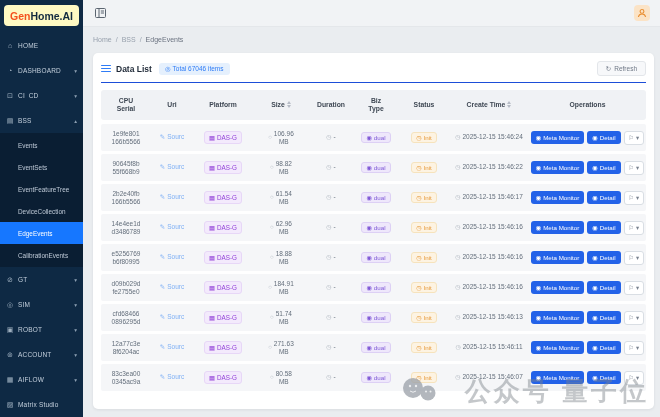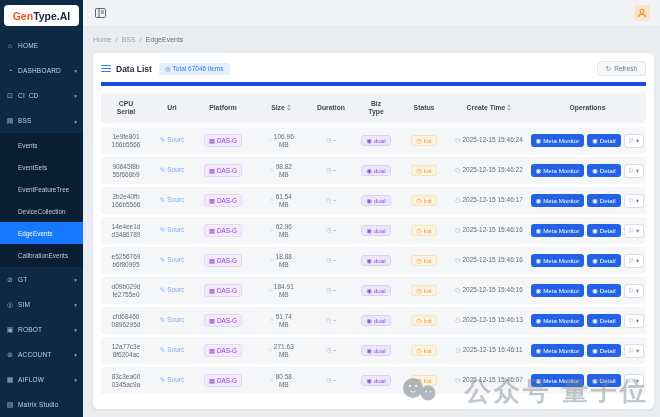--- a/index.html
+++ b/index.html
@@ -2,21 +2,21 @@
 <html><head>
 <meta charset="utf-8">
 <style>
   * { margin:0; padding:0; box-sizing:border-box; }
   html,body { width:660px; height:417px; overflow:hidden; }
   body { font-family:"Liberation Sans", sans-serif; background:#eaedf0; }
   .app { display:flex; width:660px; height:417px; }
 
   
   .sidebar { width:83px; flex-shrink:0; background:#0e2944; color:#c3cfdc; font-size:6.5px; display:flex; flex-direction:column; }
-  .logo { background:#ffffff; border-radius:4px; margin:5px 4px 7px; height:24px; display:flex; align-items:center; justify-content:center; font-size:10.5px; font-weight:bold; white-space:nowrap; }
+  .logo { background:#fef9c3; border-radius:4px; margin:5px 4px 7px; height:24px; display:flex; align-items:center; justify-content:center; font-size:10.5px; font-weight:bold; white-space:nowrap; }
   .logo .gen { color:#f4511e; }
   .logo .rest { color:#12293f; }
   .nav-item { display:flex; align-items:center; gap:4px; padding:0 6px; height:25px; cursor:pointer; }
   .nav-item .ico { width:8px; font-size:7px; text-align:center; color:#9fb0c0; flex-shrink:0; }
   .nav-item .lbl { flex:1; white-space:nowrap; overflow:hidden; letter-spacing:.2px; }
   .nav-item .chev { font-size:5.5px; color:#8da0b3; }
   .subnav { background:#0a1e33; padding:1px 0; }
   .sub-item { height:22px; display:flex; align-items:center; padding-left:18px; color:#bfcad7; cursor:pointer; font-size:6.4px; white-space:nowrap; }
   .sub-item.active { background:#1677ff; color:#fff; }
 
@@ -24,21 +24,21 @@
   .main { flex:1; display:flex; flex-direction:column; position:relative; min-width:0; }
   .topbar { height:27px; background:#f1f3f5; border-bottom:1px solid #e4e7ea; display:flex; align-items:center; justify-content:space-between; padding:0 10px; }
   .collapse-btn { width:14px; height:12px; display:flex; align-items:center; justify-content:center; cursor:pointer; }
   .avatar { width:16px; height:16px; border-radius:4px; background:#fbe3c6; display:flex; align-items:center; justify-content:center; cursor:pointer; }
   .breadcrumb { height:24px; display:flex; align-items:center; gap:4px; padding:0 10px; font-size:7px; color:#98a1ad; }
   .breadcrumb .last { color:#6b7380; }
 
   .content { flex:1; padding:2px 6px 8px 10px; min-height:0; }
   .card { background:#fff; border-radius:5px; box-shadow:0 1px 3px rgba(15,23,42,.08); height:100%; padding:8px 8px 4px; display:flex; flex-direction:column; overflow:hidden; }
 
-  .card-head { display:flex; align-items:center; padding-bottom:6px; border-bottom:4px solid #1d4ed8; margin-bottom:7px; }
+  .card-head { display:flex; align-items:center; padding-bottom:6px; border-bottom:1px solid #1d4ed8; margin-bottom:7px; }
   .hamb { width:10px; height:8px; display:flex; flex-direction:column; justify-content:space-between; }
   .hamb i { display:block; height:1.4px; background:#2f7cf6; border-radius:1px; }
   .card-title { font-size:8.5px; font-weight:bold; color:#1f2937; margin:0 7px 0 5px; }
   .total-badge { background:#e5f0fd; color:#2f7cf6; font-size:6.5px; padding:2px 6px; border-radius:3px; display:inline-flex; align-items:center; gap:2px; }
   .refresh-btn { margin-left:auto; background:#f7f8fa; border:1px solid #e3e6ea; color:#6f7886; font-size:6.5px; padding:2.5px 8px; border-radius:3px; display:inline-flex; align-items:center; gap:3px; cursor:pointer; }
 
   .grid { display:grid; grid-template-columns:50px 42px 60px 56px 44px 46px 50px 80px 1fr; align-items:center; }
   .thead { background:#f0f2f5; border-radius:3px; height:30px; font-size:6.8px; font-weight:bold; color:#3f4854; margin-bottom:4px; }
   .th { display:flex; align-items:center; justify-content:center; text-align:center; line-height:1.25; gap:2px; }
   .th .w2 { max-width:26px; }
@@ -65,21 +65,21 @@
   .wm-icon { position:absolute; left:0; bottom:10px; opacity:.75; }
 </style>
 </head>
 <body>
 
 <div class="app">
 
   <aside class="sidebar">
     <div class="logo">
       <span class="gen">Gen</span>
-        <span class="rest">Type.AI</span>
+        <span class="rest">Home.AI</span>
     </div>
 
     <div>
 
         <div class="nav-item">
           <span class="ico">⌂</span>
           <span class="lbl">HOME</span>
           <span class="chev"></span>
         </div>
 

